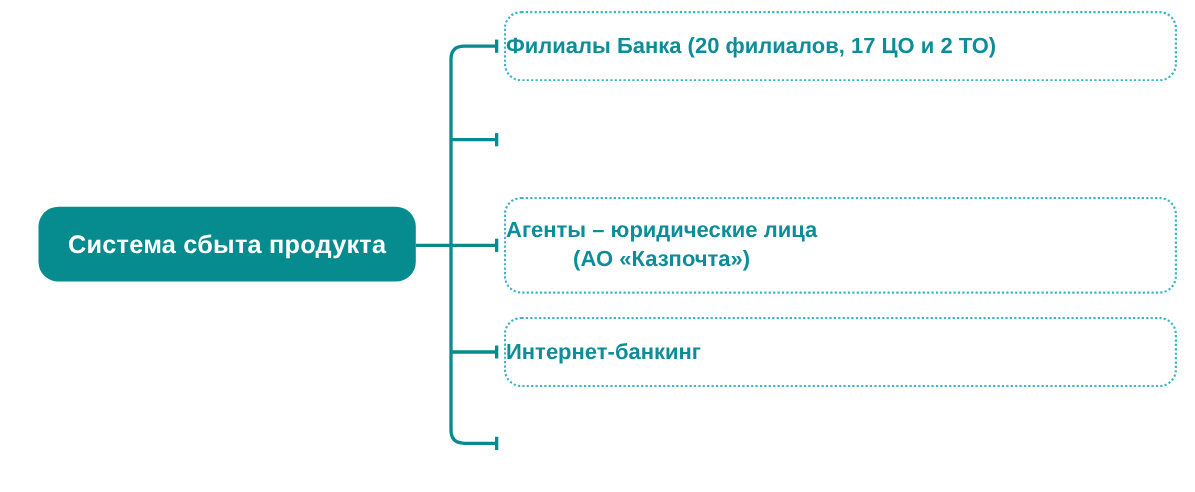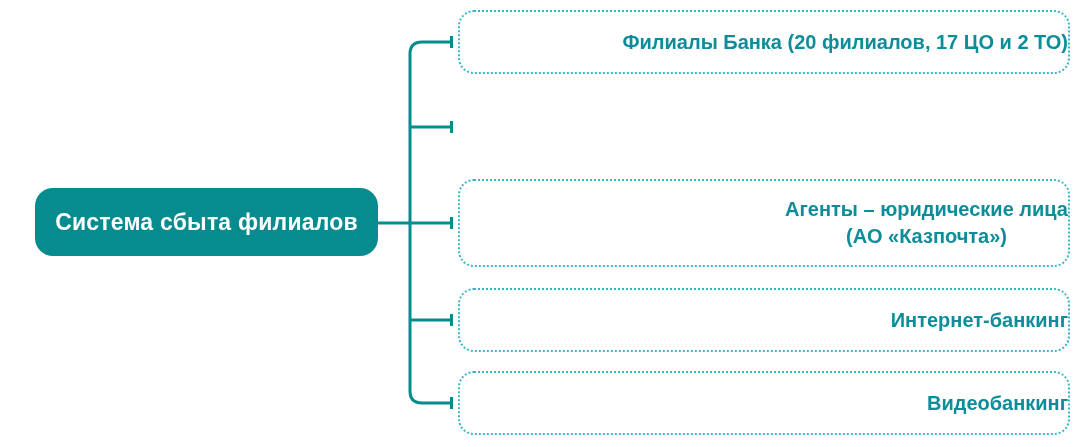--- a/index.html
+++ b/index.html
@@ -48,21 +48,21 @@
   }
   .channel-box {
     position: absolute;
     left: 458px;
     width: 612px;
     border: 2px dotted var(--box-border, #38b6c7);
     border-radius: 16px;
     box-sizing: border-box;
     display: flex;
     align-items: center;
-    justify-content: flex-end;
+    justify-content: flex-start;
     background: transparent;
   }
   .channel-box .label {
     color: var(--box-text, #0d8d99);
     font-size: 20px;
     font-weight: bold;
     line-height: 1.35;
     white-space: pre-wrap;
     text-align: center;
   }
@@ -87,34 +87,31 @@
     <path d="M 410 320 H 450"></path>
 
     <path d="M 451.5 36 V 48"></path>
     <path d="M 451.5 121 V 133"></path>
     <path d="M 451.5 217 V 229"></path>
     <path d="M 451.5 314 V 326"></path>
     <path d="M 451.5 397 V 409"></path>
   </svg>
 
   <div class="root-node">
-    <span class="label">Система сбыта филиалов</span>
+    <span class="label">Система сбыта продукта</span>
   </div>
 
   <div class="channel-box box-1">
     <span class="label">Филиалы Банка (20 филиалов, 17 ЦО и 2 ТО)</span>
   </div>
 
 
   <div class="channel-box box-3">
     <span class="label">Агенты – юридические лица
 (АО «Казпочта»)</span>
   </div>
 
   <div class="channel-box box-4">
     <span class="label">Интернет-банкинг</span>
   </div>
 
-  <div class="channel-box box-5">
-    <span class="label">Видеобанкинг</span>
-  </div>
 
 </div>
 
 </body></html>

